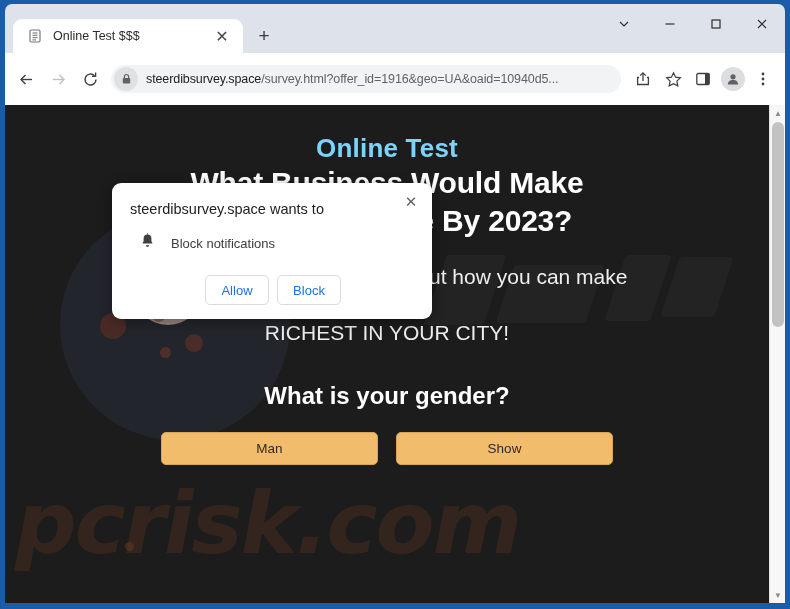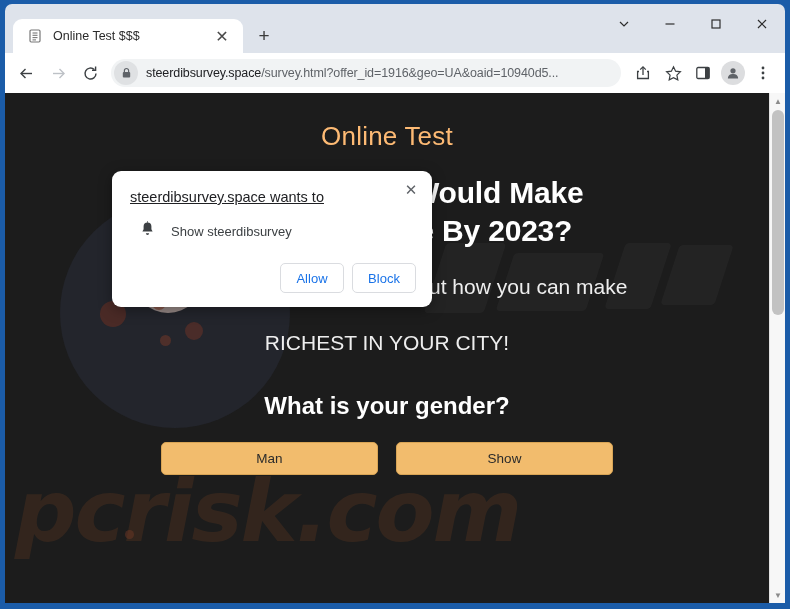--- a/index.html
+++ b/index.html
@@ -87,21 +87,21 @@
   }
 
   .winbtn {
     width: 46px; height: 40px;
     display: flex; align-items: center; justify-content: center;
     color: #2d2d2d;
   }
 
   
   .toolbar {
-    height: 40px;
+    height: 52px;
     background: #ffffff;
     display: flex;
     align-items: center;
     padding: 0 8px 0 6px;
     gap: 2px;
     flex: 0 0 auto;
   }
 
   .navbtn {
     width: 30px; height: 30px;
@@ -221,24 +221,23 @@
   
   .page-inner {
     position: relative;
     z-index: 2;
     text-align: center;
     padding-top: 28px;
   }
 
   .site-title {
     font-size: 26px;
-    color: #fdba74;
-    font-weight: 400;
+    color: #7dd3fc;
+    font-weight: 700;
     letter-spacing: .2px;
-    margin-bottom: 22px;
   }
 
   .headline {
     font-size: 30px;
     font-weight: bold;
     color: #ffffff;
     line-height: 1.28;
     letter-spacing: -0.2px;
     max-width: 640px;
     margin: 0 auto;
@@ -332,39 +331,38 @@
     font-size: 15px;
     cursor: pointer;
   }
 
   .perm-title {
     font-size: 14.5px;
     color: #202124;
     font-weight: 400;
     padding-right: 26px;
     margin-bottom: 16px;
-    text-decoration: underline;
   }
 
   .perm-row {
     display: flex;
     align-items: center;
     gap: 16px;
     padding-left: 10px;
     margin-bottom: 22px;
   }
 
   .perm-row-label {
     font-size: 13px;
     color: #3c4043;
   }
 
   .perm-actions {
     display: flex;
-    justify-content: flex-end;
+    justify-content: center;
     gap: 8px;
     padding-bottom: 2px;
     margin-top: 20px;
   }
 
   .perm-btn {
     min-width: 64px;
     height: 30px;
     padding: 0 14px;
     border: 1px solid #dadce0;
@@ -542,21 +540,21 @@
         <div class="perm-close">✕</div>
         <div class="perm-title">steerdibsurvey.space wants to</div>
         <div class="perm-row">
           <span>
             <svg width="15" height="16" viewBox="0 0 15 16">
               <path d="M7.5 1.4a3.9 3.9 0 0 1 3.9 3.9v3l1.2 2.2H2.4l1.2-2.2v-3A3.9 3.9 0 0 1 7.5 1.4z" fill="#3c4043"></path>
               <path d="M5.9 12.3a1.6 1.6 0 0 0 3.2 0z" fill="#3c4043"></path>
               <line x1="7.5" y1="0.4" x2="7.5" y2="1.6" stroke="#3c4043" stroke-width="1.1"></line>
             </svg>
           </span>
-          <span class="perm-row-label">Show steerdibsurvey</span>
+          <span class="perm-row-label">Block notifications</span>
         </div>
         <div class="perm-actions">
           <div class="perm-btn">Allow</div>
           <div class="perm-btn">Block</div>
         </div>
       </div>
 
     </div>
 
     <div class="scrollbar">

